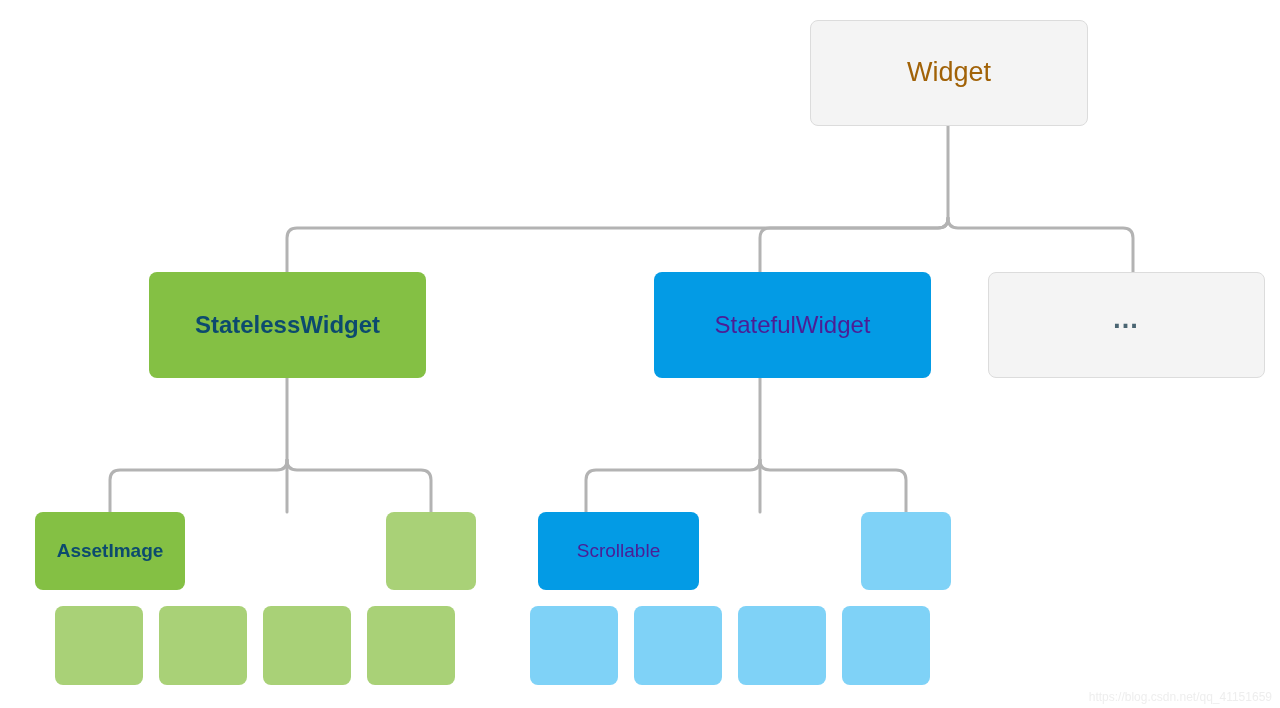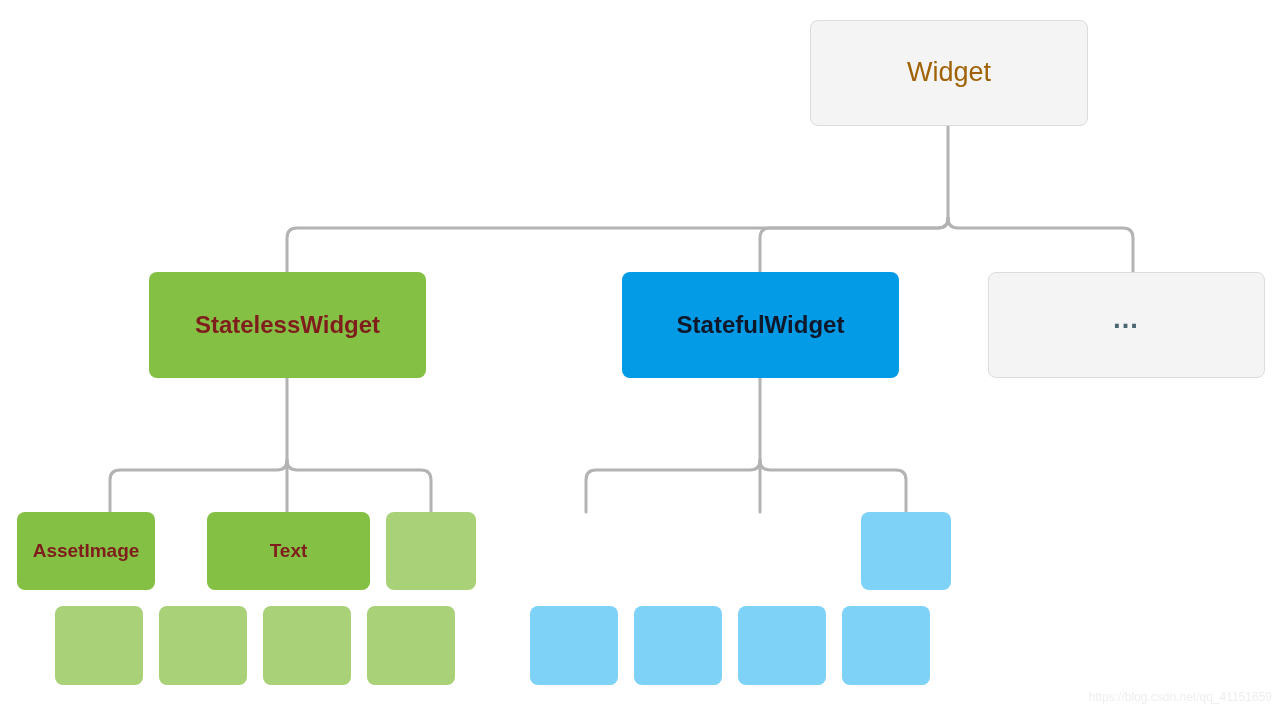--- a/index.html
+++ b/index.html
@@ -47,27 +47,28 @@
     background: #f4f4f4;
     border: 1px solid #dcdcdc;
     color: #4a6572;
     font-size: 27px;
     font-weight: 700;
     letter-spacing: 2px;
     padding-bottom: 10px;
   }
   .node-green {
     background: #84c044;
-    color: #7f1d1d;
+    color: #0c4a6e;
     font-weight: 700;
   }
   .node-blue {
     background: #039be5;
-    color: #0f172a;
-    font-weight: 700;
+    color: #4c1d95;
+    font-weight: 400;
+    margin-left: 32px;
   }
   .node-green-light {
     background: #a9d177;
   }
   .node-blue-light {
     background: #7fd2f7;
   }
   .lvl2-label { font-size: 24px; }
   .lvl3-label { font-size: 19px; }
   .watermark {
@@ -117,32 +118,32 @@
   </div>
 
   <div class="node node-blue lvl2-label" style="left:622px; top:272px; width:277px; height:106px;">
     <span>StatefulWidget</span>
   </div>
 
   <div class="node node-ellipsis" style="left:988px; top:272px; width:277px; height:106px;">
     <span>…</span>
   </div>
 
-  <div class="node node-green lvl3-label" style="left:17px; top:512px; width:138px; height:78px;">
+  <div class="node node-green lvl3-label" style="left:35px; top:512px; width:150px; height:78px;">
     <span>AssetImage</span>
   </div>
 
-  <div class="node node-green lvl3-label" style="left:207px; top:512px; width:163px; height:78px;">
-    <span>Text</span>
-  </div>
 
   <div class="node node-green-light lvl3-label" style="left:386px; top:512px; width:90px; height:78px;">
     <span></span>
   </div>
 
+  <div class="node node-blue lvl3-label" style="left:506px; top:512px; width:161px; height:78px;">
+    <span>Scrollable</span>
+  </div>
 
 
   <div class="node node-blue-light lvl3-label" style="left:861px; top:512px; width:90px; height:78px;">
     <span></span>
   </div>
 
   <div class="node node-green-light" style="left:55px; top:606px; width:88px; height:79px;" title=""></div>
   <div class="node node-green-light" style="left:159px; top:606px; width:88px; height:79px;" title=""></div>
   <div class="node node-green-light" style="left:263px; top:606px; width:88px; height:79px;" title=""></div>
   <div class="node node-green-light" style="left:367px; top:606px; width:88px; height:79px;" title=""></div>

